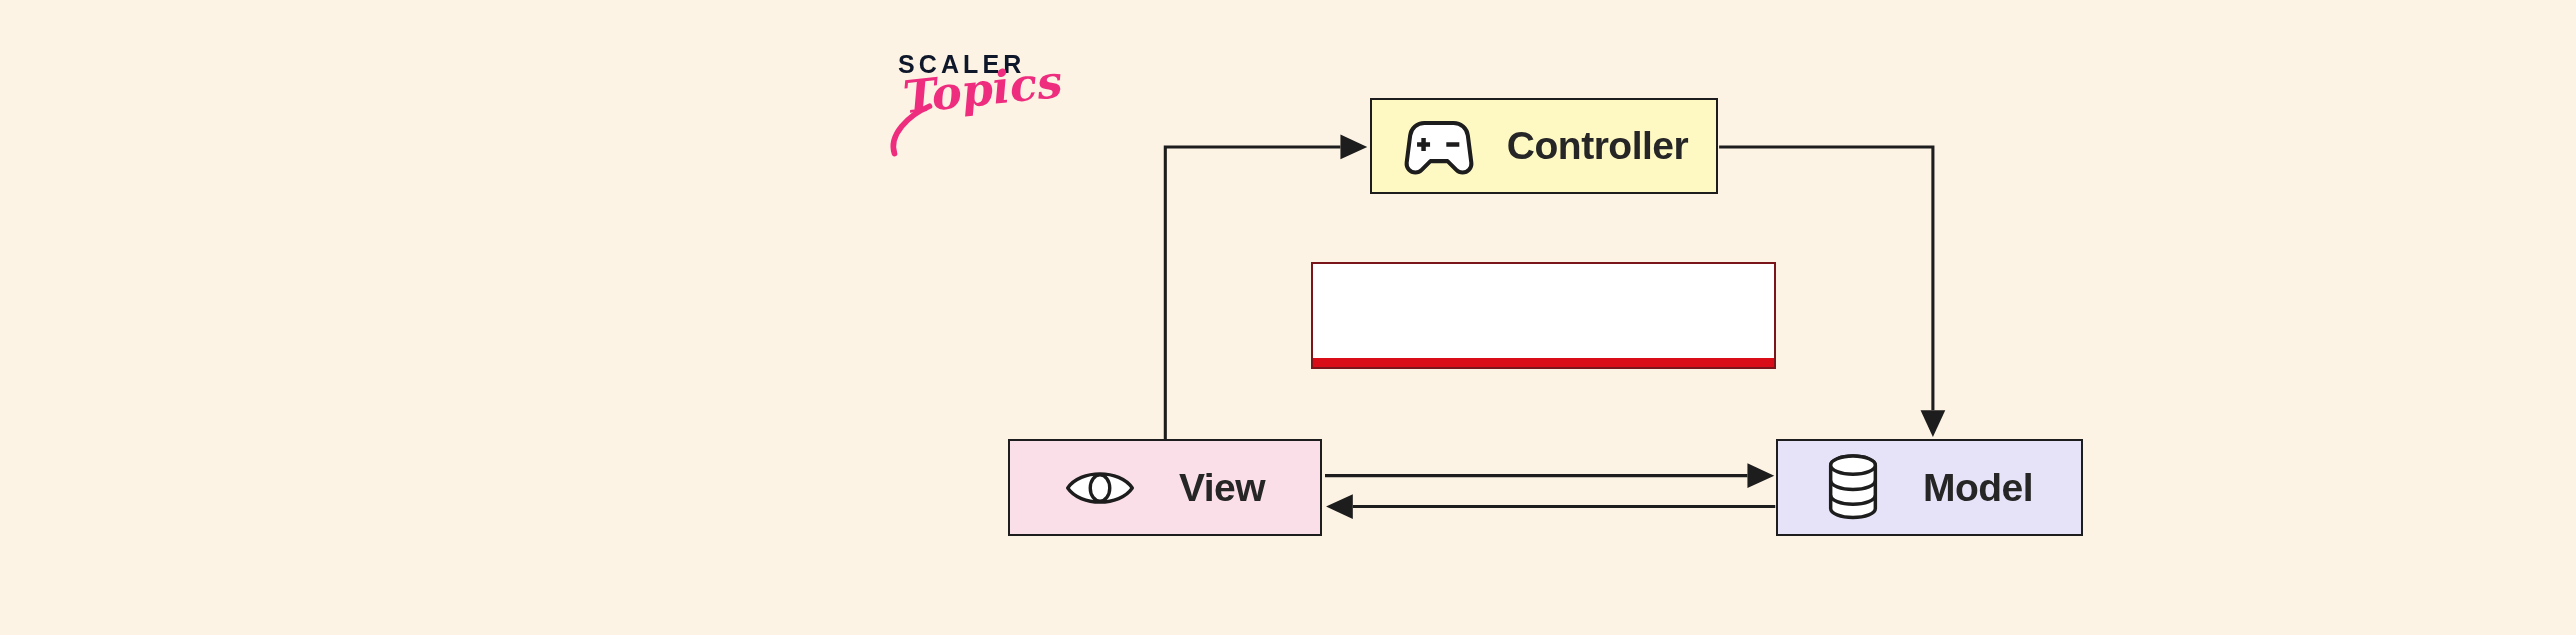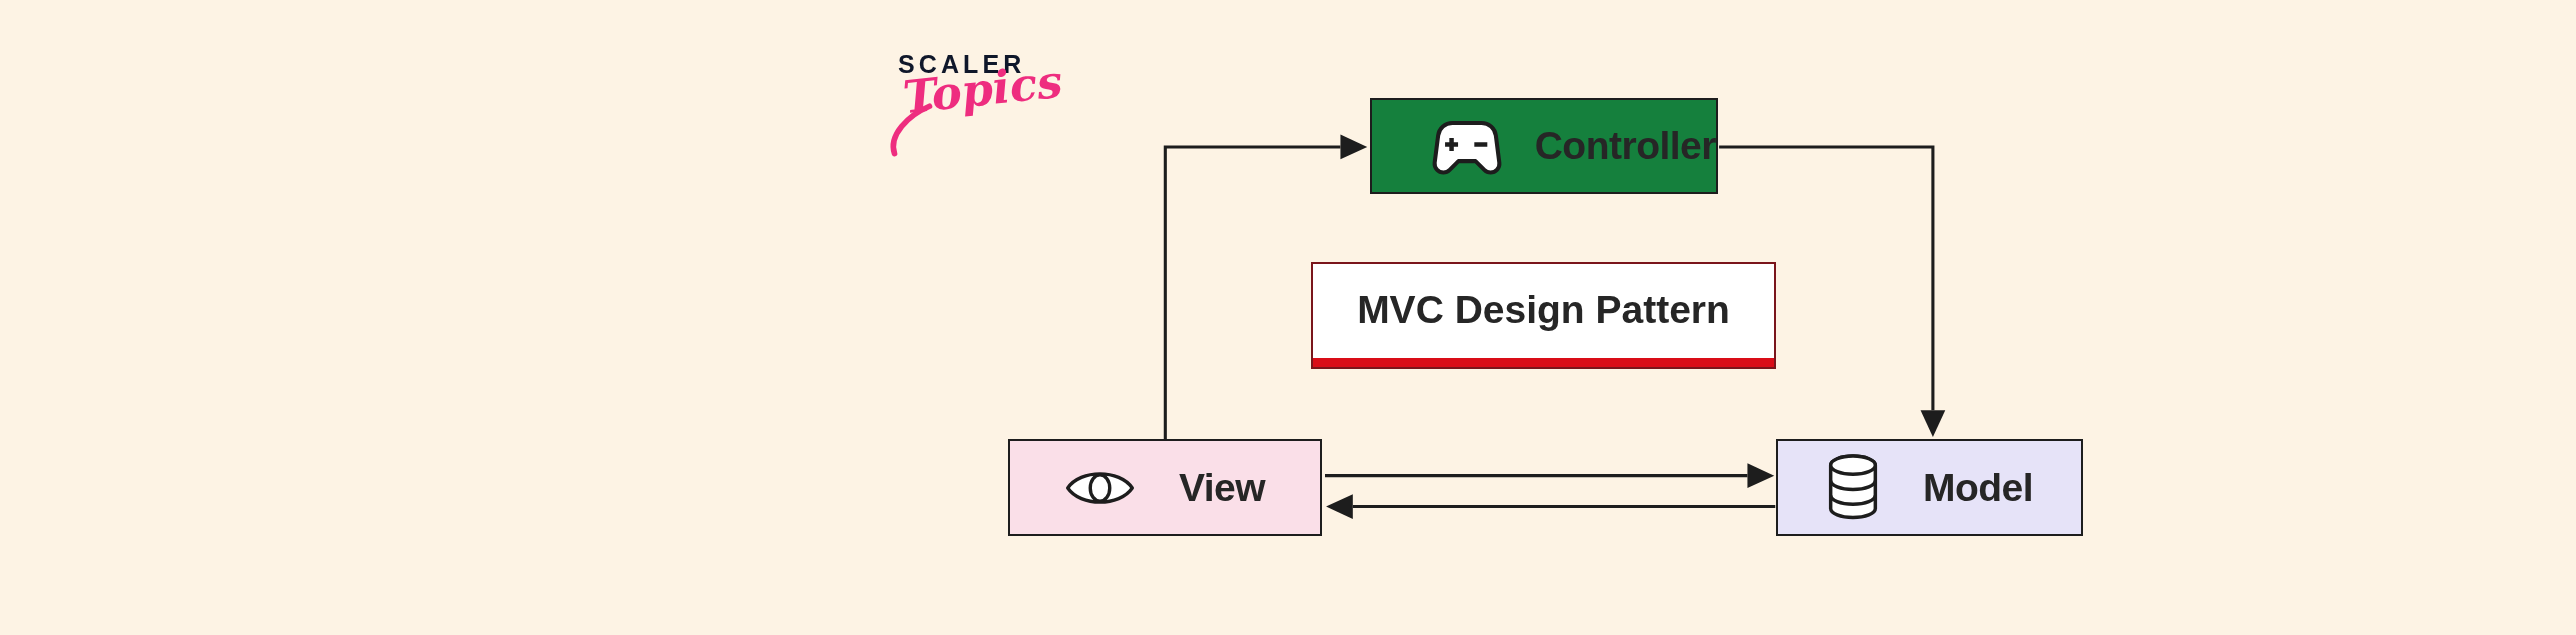--- a/index.html
+++ b/index.html
@@ -66,32 +66,31 @@
     <g>
       <path d="M2572,923 L3392,923" stroke="#1d1d1d"></path>
       <polygon points="3444,923 3392,899 3392,947" fill="#1d1d1d"></polygon>
     </g>
     <g>
       <path d="M3446,983 L2626,983" stroke="#1d1d1d"></path>
       <polygon points="2574,983 2626,959 2626,1007" fill="#1d1d1d"></polygon>
     </g>
   </svg>
 
-  <div class="node node-controller" style="background-color: #15803d; border-color: rgb(29, 29, 29); justify-content: flex-end;">
+  <div class="node node-controller" style="background-color: #fef9c3; border-color: rgb(29, 29, 29);">
     <svg class="icon" width="78" height="65" viewBox="0 0 96 80">
       <path class="shape" d="M87.8,60.1 L83.5,26.4 C82.4,17.6 74.9,11 66,11 L30,11 C21.1,11 13.6,17.6 12.5,26.4
                L8.2,60.1 C7.5,66.6 12.6,72 19,72 C21.9,72 24.7,70.8 26.7,68.8 L37.5,58 L58.5,58
                L69.3,68.8 C71.3,70.8 74.1,72 77,72 C83.4,72 88.5,66.6 87.8,60.1 Z" stroke="#1d1d1d"></path>
       <path class="marks" d="M21,37.5 L37,37.5 M29,29.5 L29,45.5 M57,37.5 L73,37.5" stroke="#1d1d1d"></path>
     </svg>
     <span class="label" style="color: rgb(38, 38, 38);">Controller</span>
   </div>
 
   <div class="title-box" style="background-color: rgb(255, 255, 255); border-color: rgb(122, 21, 27);">
-    <span class="title-text" style="color: rgb(38, 38, 38);">MVC Design Pattern</span>
     <div class="title-underline" style="background-color: rgb(217, 13, 24);"></div>
   </div>
 
   <div class="node node-view" style="background-color: rgb(250, 223, 232); border-color: rgb(29, 29, 29); gap: 44px;">
     <svg class="icon" width="70" height="50" viewBox="0 0 104 74">
       <path class="shape" d="M4,37 C23,9 81,9 100,37 C81,65 23,65 4,37 Z" stroke="#1d1d1d"></path>
       <ellipse class="thin" cx="52" cy="37" rx="14.5" ry="19.5" stroke="#1d1d1d"></ellipse>
     </svg>
     <span class="label" style="color: rgb(38, 38, 38);">View</span>
   </div>

